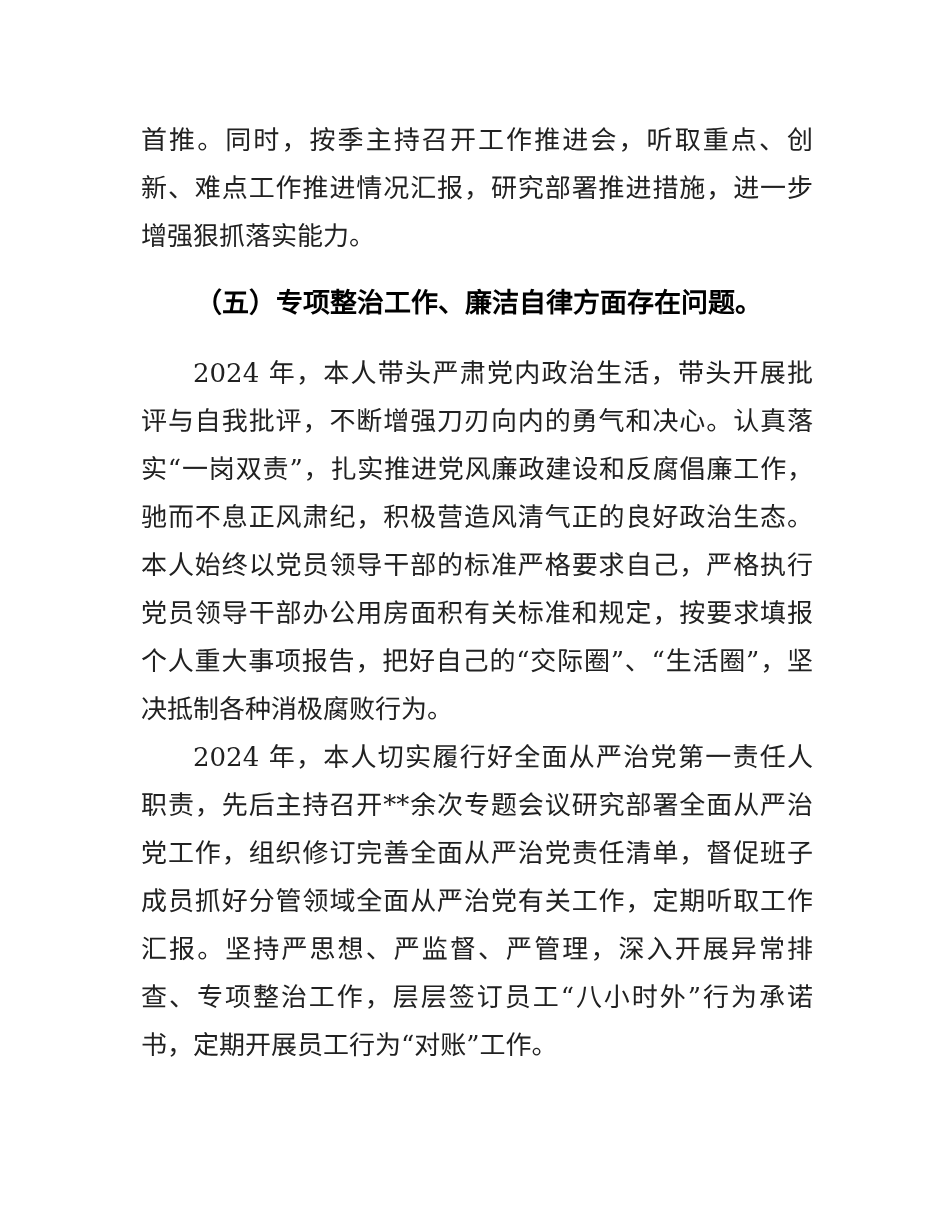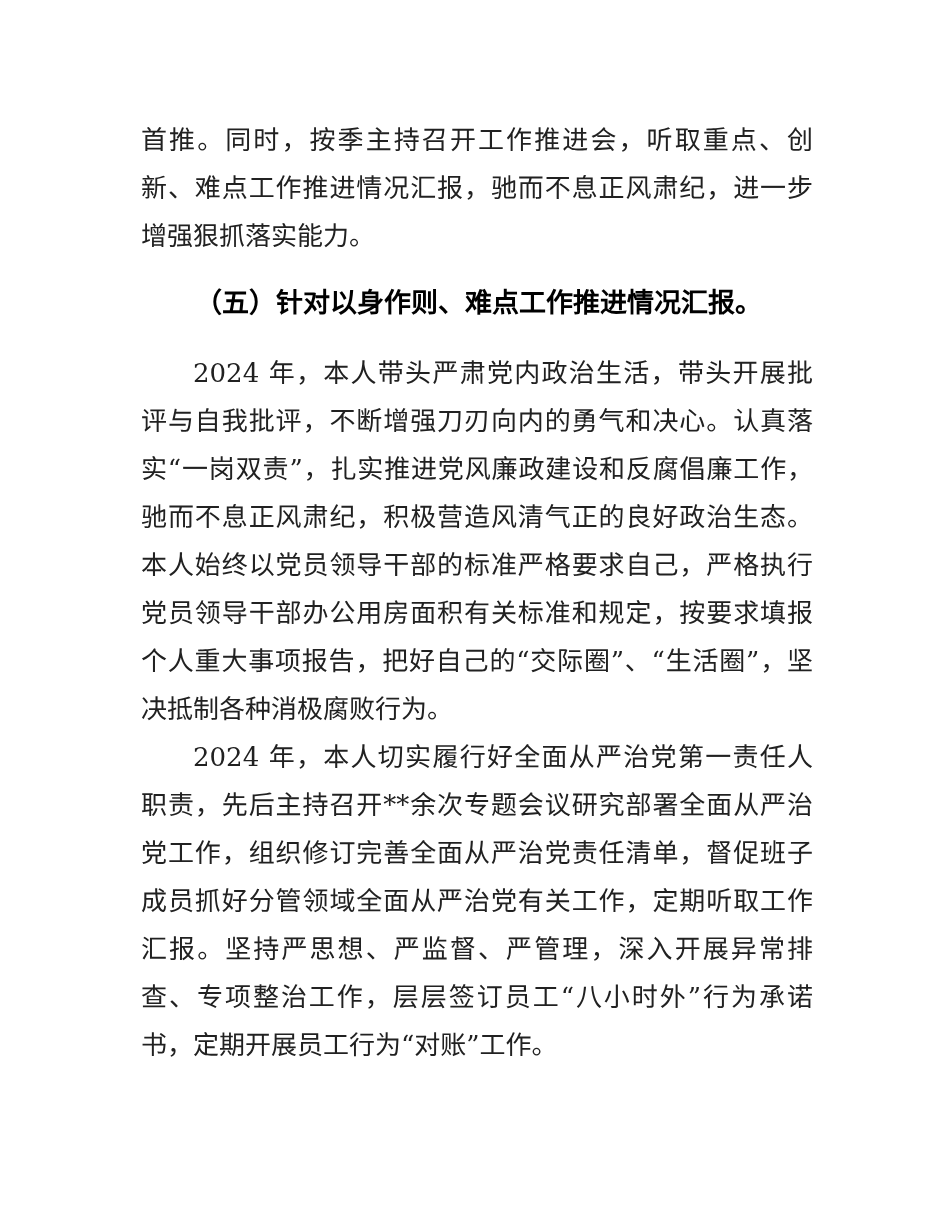--- a/index.html
+++ b/index.html
@@ -40,22 +40,22 @@
     text-indent: 2em;
     text-align: justify;
     word-break: break-all;
   }
 </style>
 </head>
 <body>
 
 <div class="page">
 
-  <p class="para">首推。同时，按季主持召开工作推进会，听取重点、创新、难点工作推进情况汇报，驰而不息正风肃纪，进一步增强狠抓落实能力。</p>
+  <p class="para">首推。同时，按季主持召开工作推进会，听取重点、创新、难点工作推进情况汇报，研究部署推进措施，进一步增强狠抓落实能力。</p>
 
-  <h3 class="heading">（五）针对以身作则、难点工作推进情况汇报。</h3>
+  <h3 class="heading">（五）专项整治工作、廉洁自律方面存在问题。</h3>
 
   <p class="para indented">2024 年，本人带头严肃党内政治生活，带头开展批评与自我批评，不断增强刀刃向内的勇气和决心。认真落实“一岗双责”，扎实推进党风廉政建设和反腐倡廉工作，驰而不息正风肃纪，积极营造风清气正的良好政治生态。本人始终以党员领导干部的标准严格要求自己，严格执行党员领导干部办公用房面积有关标准和规定，按要求填报个人重大事项报告，把好自己的“交际圈”、“生活圈”，坚决抵制各种消极腐败行为。</p>
 
 
   <p class="para indented">2024 年，本人切实履行好全面从严治党第一责任人职责，先后主持召开**余次专题会议研究部署全面从严治党工作，组织修订完善全面从严治党责任清单，督促班子成员抓好分管领域全面从严治党有关工作，定期听取工作汇报。坚持严思想、严监督、严管理，深入开展异常排查、专项整治工作，层层签订员工“八小时外”行为承诺书，定期开展员工行为“对账”工作。</p>
 
 </div>
 
 </body></html>

